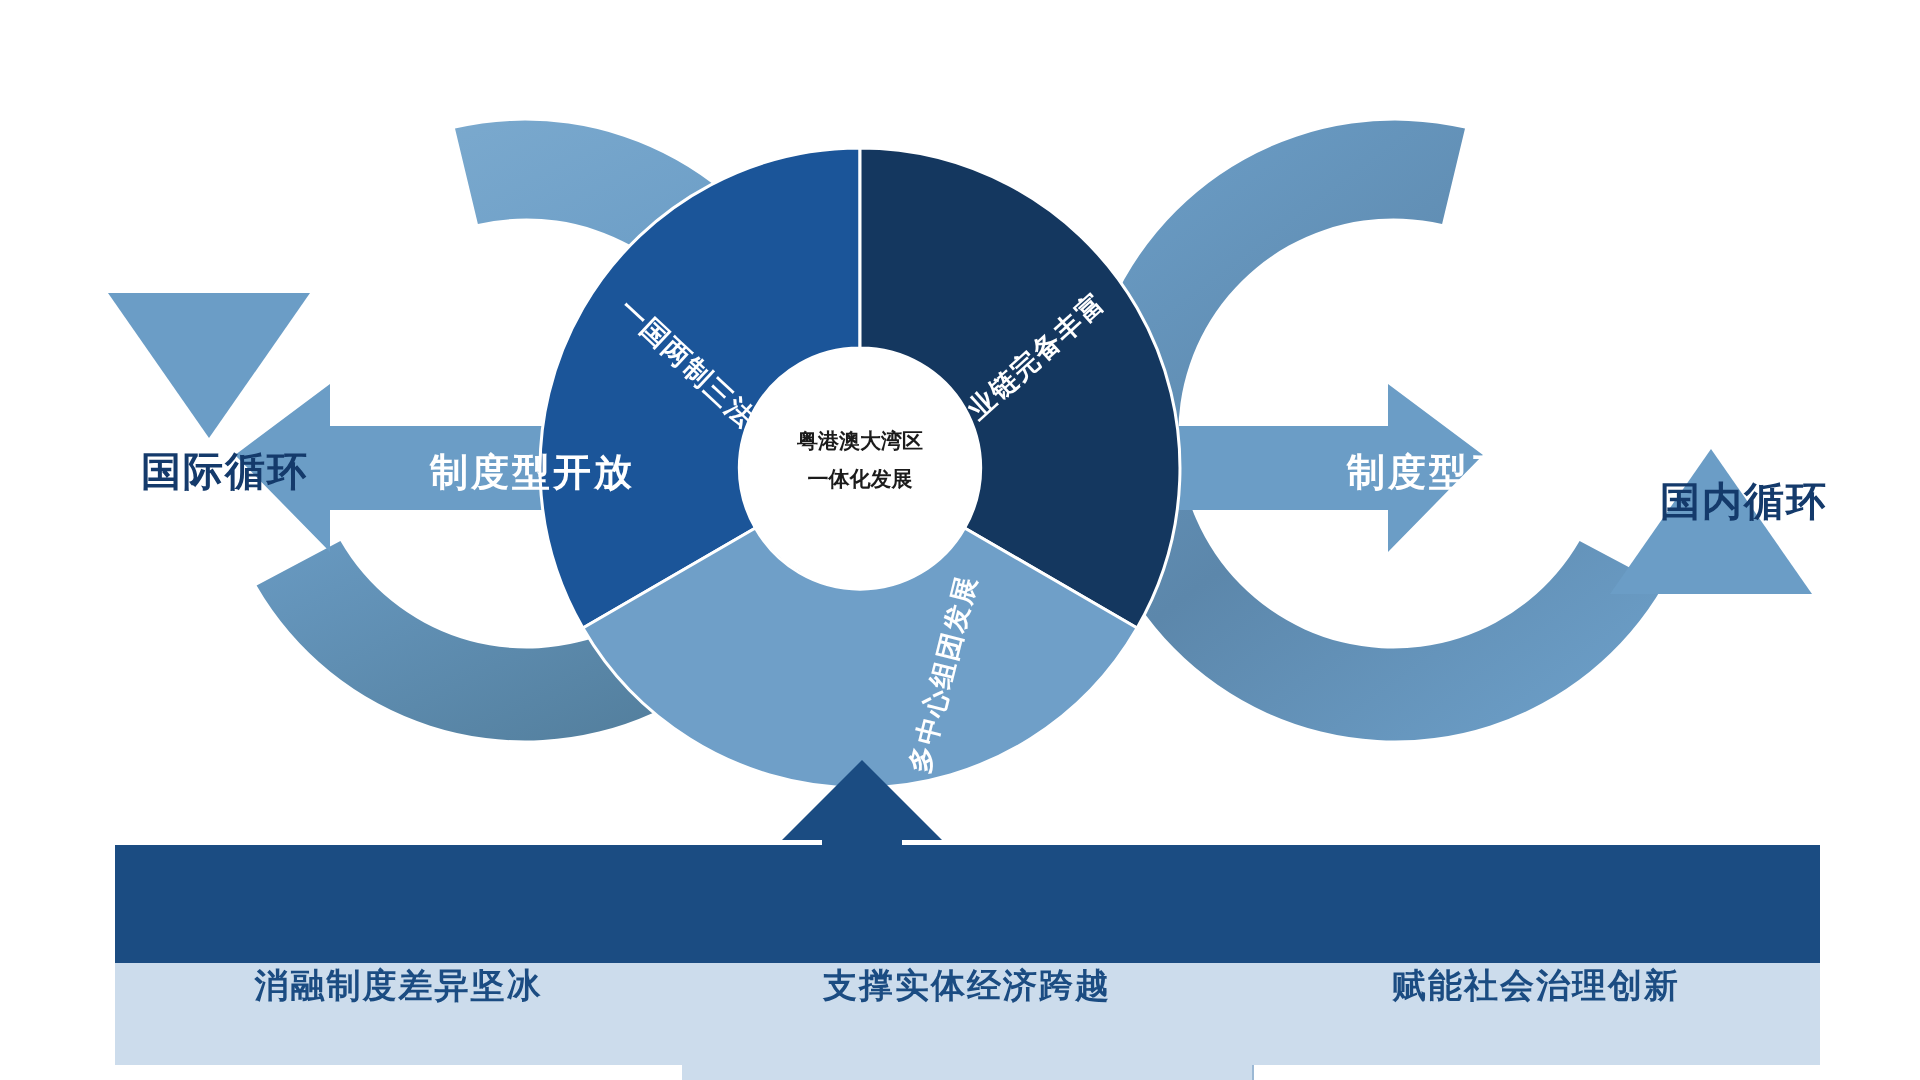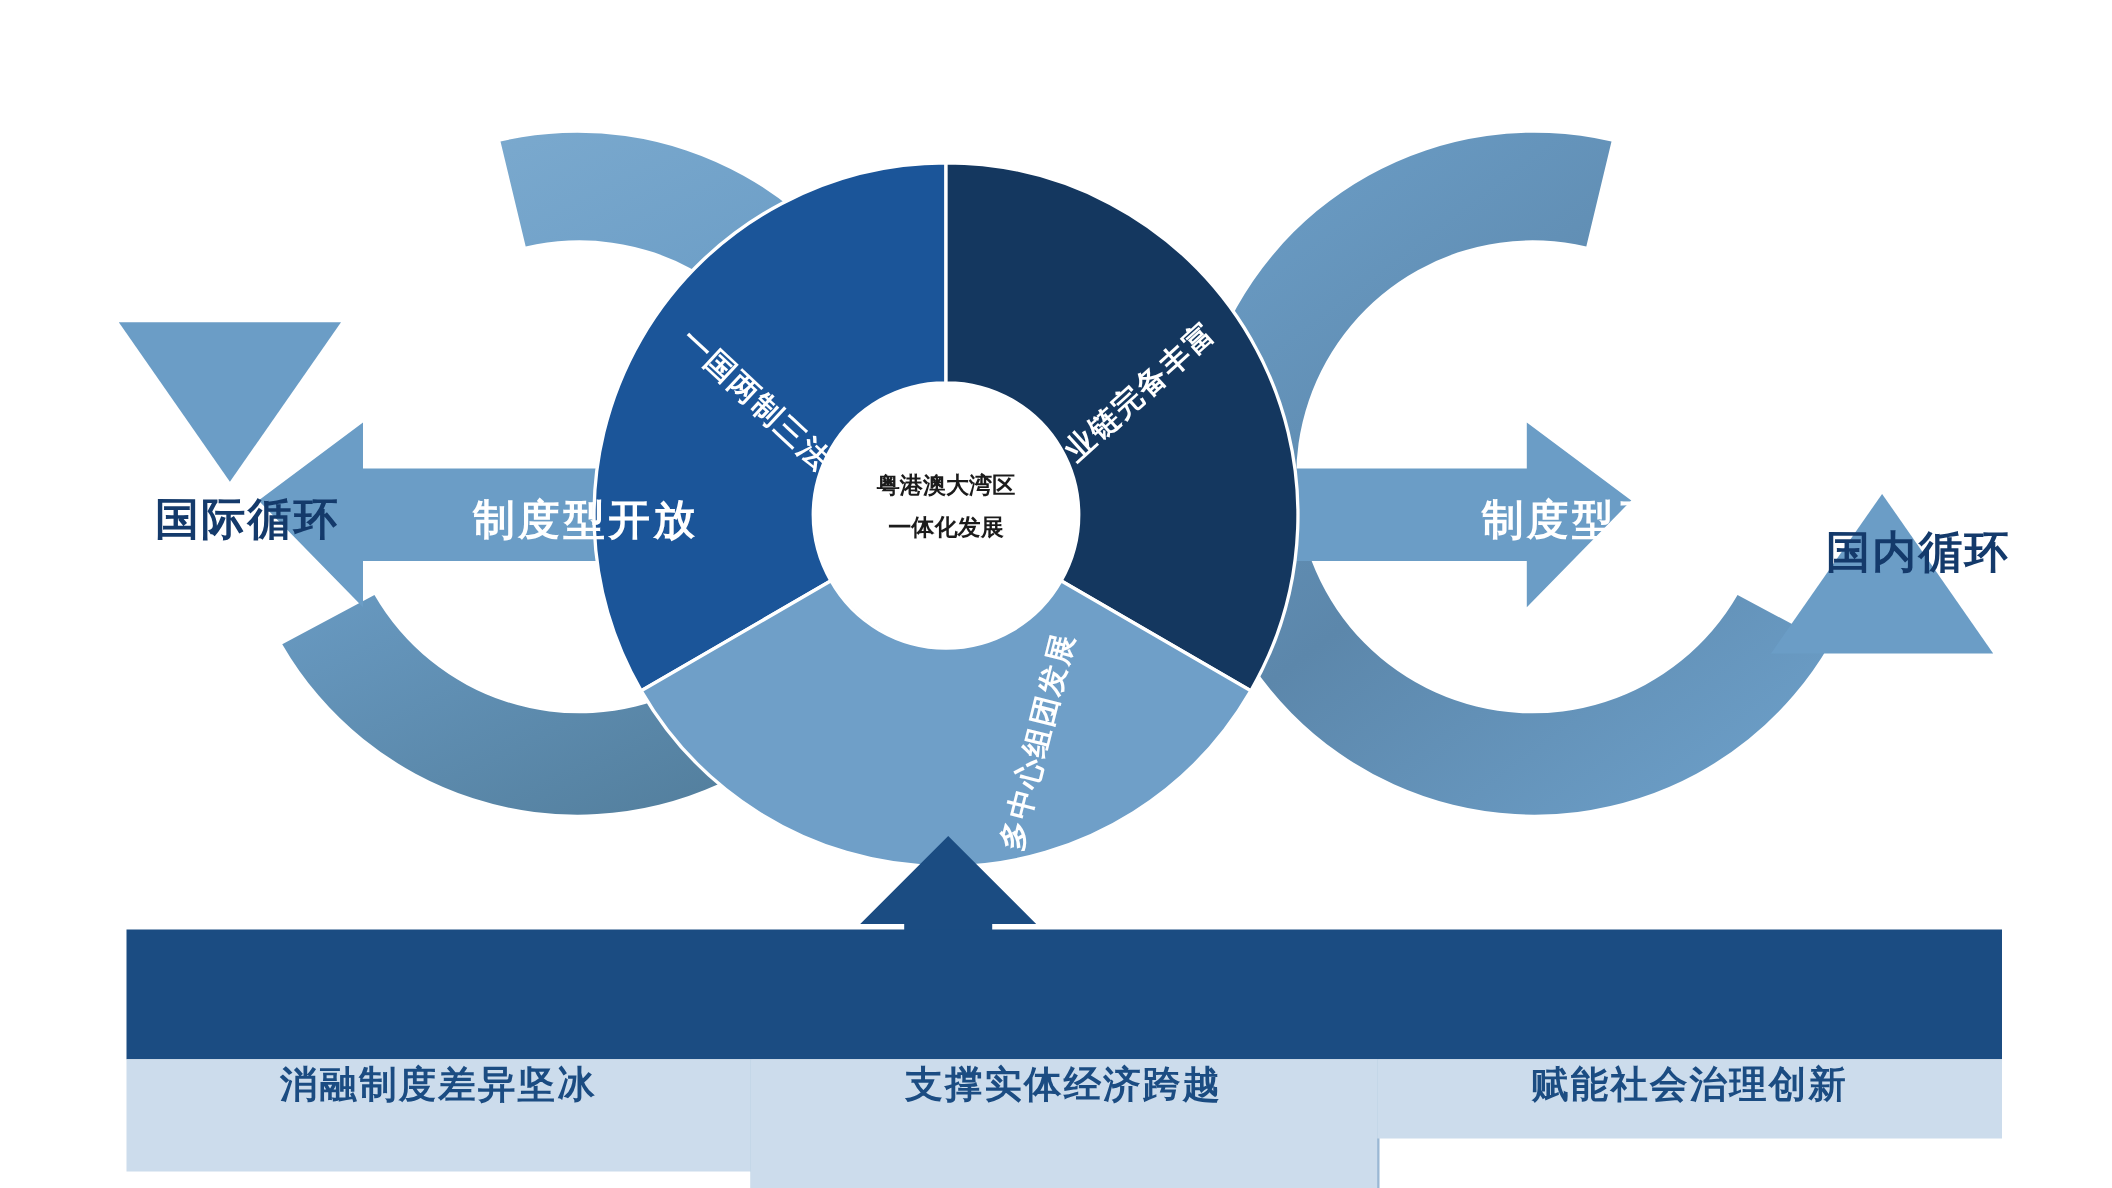--- a/index.html
+++ b/index.html
@@ -111,17 +111,17 @@
   <div class="lbl outer-label" style="left:1660px;top:444px;margin-top:30px;">国内循环</div>
 
   <div style="position:absolute;left:115px;top:845px;width:1705px;height:118px;background:#1b4c82;"></div>
 
   <div class="cell" style="left:115px;top:963px;width:567px;height:102px;background:#ccdcec;border-right:2px solid #9bb8d4;">
     <span class="cell-label">消融制度差异坚冰</span>
   </div>
   <div class="cell" style="left:682px;top:963px;width:570px;height:128px;background:#ccdcec;border-right:2px solid #9bb8d4;">
     <span class="cell-label">支撑实体经济跨越</span>
   </div>
-  <div class="cell" style="left:1252px;top:963px;width:568px;height:72px;background:#ccdcec;">
+  <div class="cell" style="left:1252px;top:963px;width:568px;height:102px;background:#ccdcec;">
     <span class="cell-label">赋能社会治理创新</span>
   </div>
 
 </div>
 
 </body></html>

